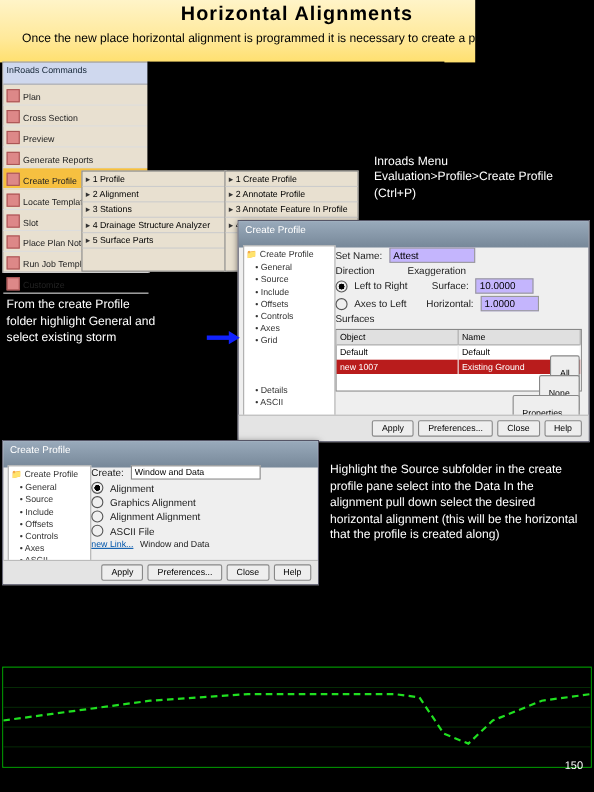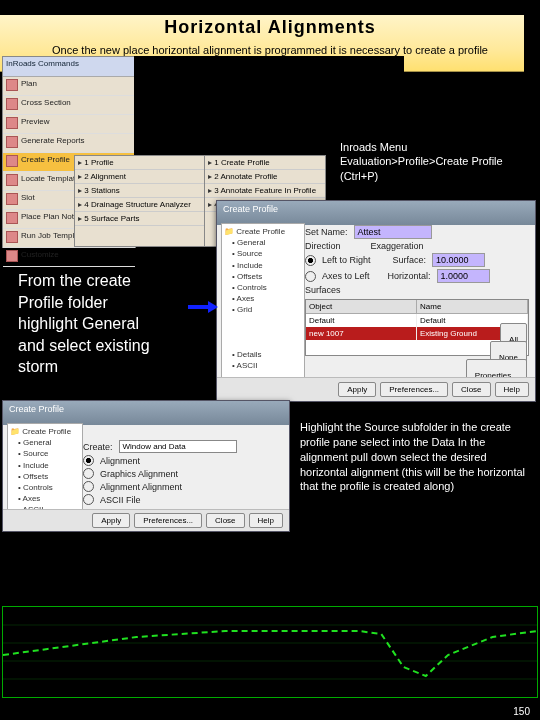--- a/index.html
+++ b/index.html
@@ -1,22 +1,22 @@
 <!DOCTYPE html>
 <html><head>
 <meta charset="utf-8">
 <style>
   html,body{margin:0;padding:0;width:540px;height:720px;background:#000;font-family:Verdana,Geneva,sans-serif;overflow:hidden}
   .slide{position:absolute;inset:0;background:#000}
-  .hdr{position:absolute;left:0;top:15px;width:524px;height:70px;background:linear-gradient(180deg,#fff4c8 0%,#ffe99a 50%,#ffe070 80%,#000 82%)}
+  .hdr{position:absolute;left:0;top:0;width:432px;height:70px;background:linear-gradient(180deg,#fff4c8 0%,#ffe99a 50%,#ffe070 80%,#000 82%)}
   .title{position:absolute;left:0;top:2px;width:540px;text-align:center;font-size:18px;font-weight:700;color:#000;letter-spacing:1px}
-  .sub{position:absolute;left:20px;top:28px;width:500px;text-align:center;font-size:11px;color:#000;line-height:1.3}
+  .sub{position:absolute;left:20px;top:28px;width:500px;text-align:left;font-size:11px;color:#000;line-height:1.3}
   .pnlA{position:absolute;left:2px;top:56px;width:132px;height:190px;background:#e8e0d0;border:1px solid #888}
   .pnlA .bar{height:15px;background:#cfd8ee;border-bottom:1px solid #aaa;font-size:8px;padding:2px 3px;color:#123}
-  .pnlA .itm{height:14px;font-size:8px;padding:2px 3px;color:#222;border-bottom:1px solid #ddd;display:flex;align-items:flex-start;gap:3px}
+  .pnlA .itm{height:14px;font-size:8px;padding:2px 3px;color:#222;border-bottom:1px solid #ddd;display:flex;align-items:flex-end;gap:3px}
   .pnlA .hl{background:#f6c040}
   .ico{width:10px;height:10px;background:#d88;border:1px solid #a55;display:inline-block}
   .blk{position:absolute;left:134px;top:56px;width:270px;height:100px;background:#000}
   .pnlB{position:absolute;left:74px;top:155px;width:130px;height:90px;background:#e8e0d0;border:1px solid #888;font-size:8px}
   .pnlB .c{padding:2px 3px;border-bottom:1px solid #ccc}
   .pnlC{position:absolute;left:204px;top:155px;width:120px;height:90px;background:#e8e0d0;border:1px solid #888;font-size:8px}
   .pnlC .c{padding:2px 3px;border-bottom:1px solid #ccc}
   .txtR1{position:absolute;left:340px;top:140px;width:192px;font-size:11px;color:#fff;line-height:1.3}
   .dlg1{position:absolute;left:216px;top:200px;width:318px;height:200px;background:#efefef;border:1px solid #556;box-shadow:0 2px 6px rgba(0,0,0,.6)}
   .tbar{height:18px;background:linear-gradient(#9ab,#789);color:#fff;font-size:9px;padding:3px 6px}
@@ -32,29 +32,29 @@
   .grid .gh div{flex:1;padding:2px 3px;border-right:1px solid #aaa}
   .grid .gr{display:flex}
   .grid .gr div{flex:1;padding:2px 3px;border-right:1px solid #eee}
   .grid .sel{background:#b91c1c;color:#fff}
   .arrow{position:absolute;left:188px;top:302px;width:32px;height:10px}
   .arrow::before{content:"";position:absolute;left:0;top:3px;width:22px;height:4px;background:#12f}
   .arrow::after{content:"";position:absolute;left:20px;top:-1px;width:0;height:0;border-left:10px solid #12f;border-top:6px solid transparent;border-bottom:6px solid transparent}
   .dlg1 .btns{position:absolute;left:0;bottom:0;width:100%;height:24px;background:#e4e4e4;border-top:1px solid #bbb;display:flex;justify-content:flex-end;align-items:center;gap:4px;padding:0 6px;box-sizing:border-box}
   .btn{background:#eee;border:1px solid #888;font-size:8px;padding:2px 8px;border-radius:2px}
   .mini{background:#eee;border:1px solid #888;font-size:8px;padding:11px 8px;border-radius:2px;position:absolute}
-  .txtL{position:absolute;left:18px;top:270px;width:140px;font-size:16px;color:#fff;line-height:1.35}
+  .txtL{position:absolute;left:6px;top:270px;width:140px;font-size:11px;color:#fff;line-height:1.35}
   .dlg2{position:absolute;left:2px;top:400px;width:286px;height:130px;background:#efefef;border:1px solid #556;box-shadow:0 2px 6px rgba(0,0,0,.6)}
   .dlg2 .tree{position:absolute;left:4px;top:22px;width:70px;height:84px;background:#fff;border:1px solid #aaa;font-size:8px;padding:2px;color:#333;line-height:1.4}
-  .dlg2 .body{position:absolute;left:80px;top:37px;width:200px;font-size:9px}
+  .dlg2 .body{position:absolute;left:80px;top:20px;width:200px;font-size:9px}
   .dd{background:#fff;border:1px solid #888;font-size:8px;padding:1px 3px;width:110px;display:inline-block}
   .dlg2 .btns{position:absolute;left:0;bottom:0;width:100%;height:22px;background:#e4e4e4;border-top:1px solid #bbb;display:flex;justify-content:flex-end;align-items:center;gap:4px;padding:0 6px;box-sizing:border-box}
   .txtR2{position:absolute;left:300px;top:420px;width:234px;font-size:11px;color:#fff;line-height:1.35}
   .prof{position:absolute;left:2px;bottom:22px;width:534px;height:90px;background:#000;border:1px solid #0a0}
-  .pg{position:absolute;right:10px;bottom:3px;color:#fff;font-size:10px}
+  .pg{position:absolute;right:10px;bottom:18px;color:#fff;font-size:10px}
   svg{display:block}
   .tri{color:#333}
 </style>
 </head>
 <body>
 <div class="slide">
 
 <div class="hdr">
   <div class="title">Horizontal Alignments</div>
   <div class="sub">Once the new place horizontal alignment is programmed it is necessary to create a profile</div>

